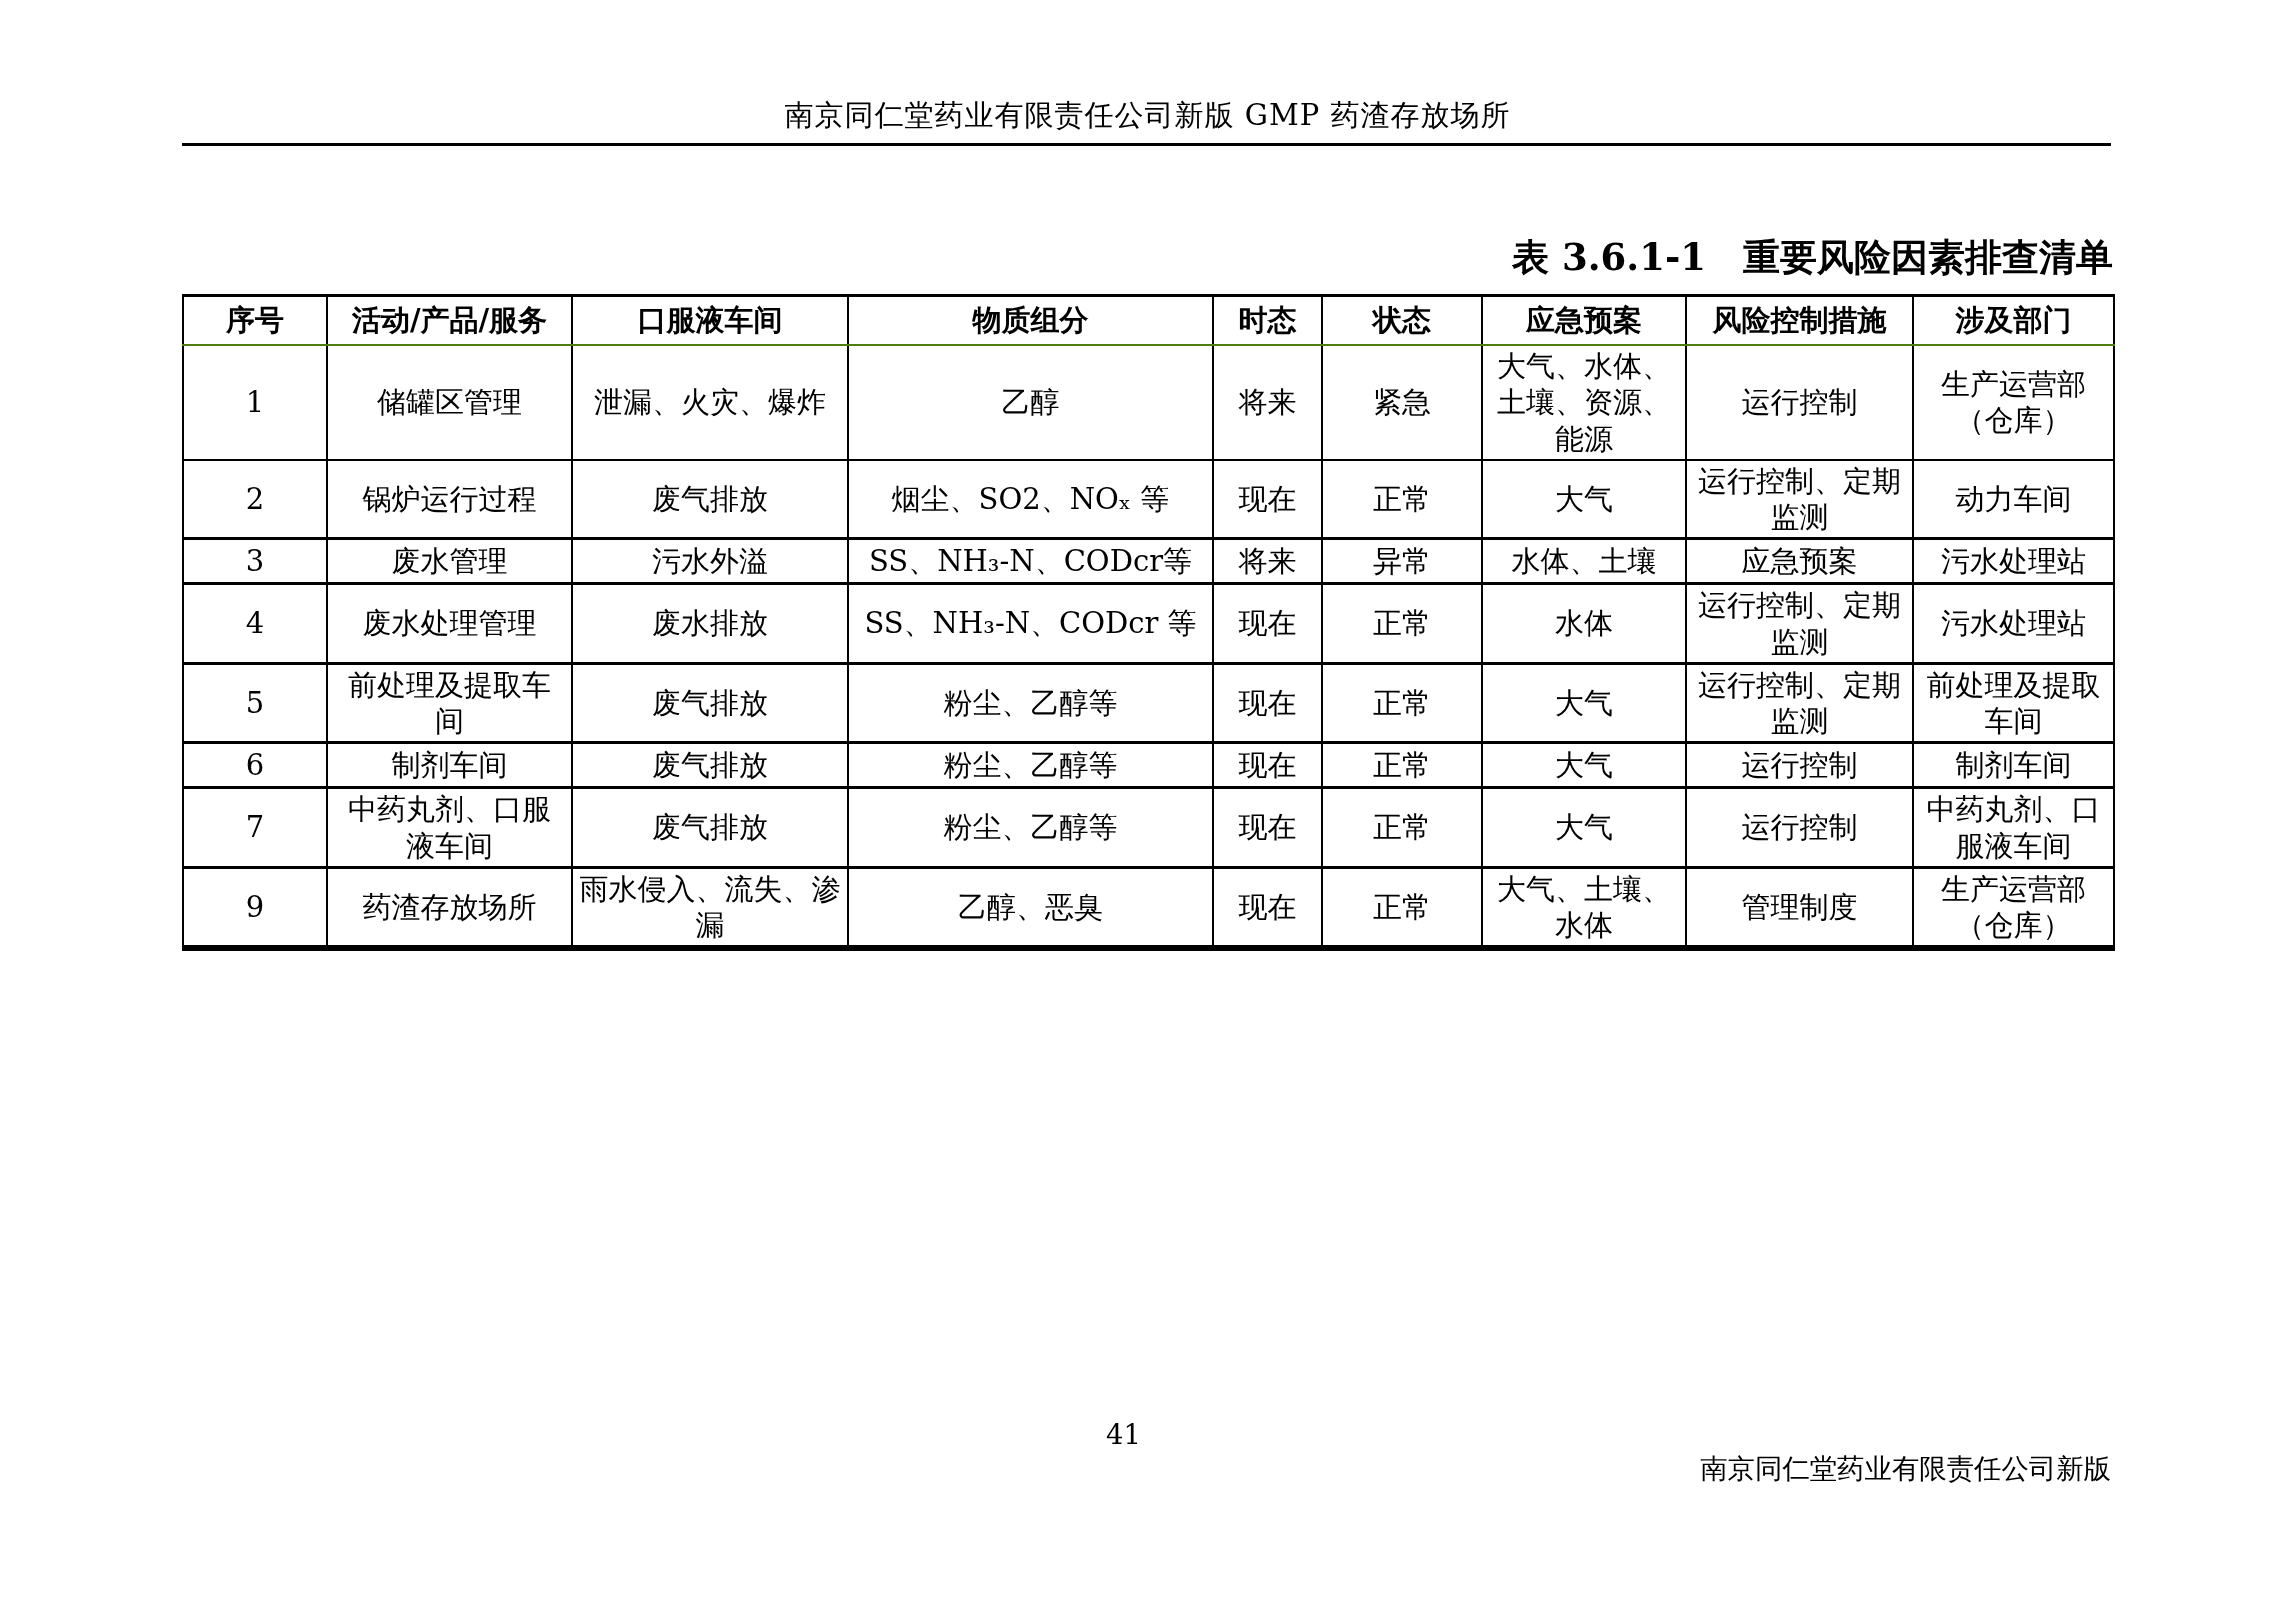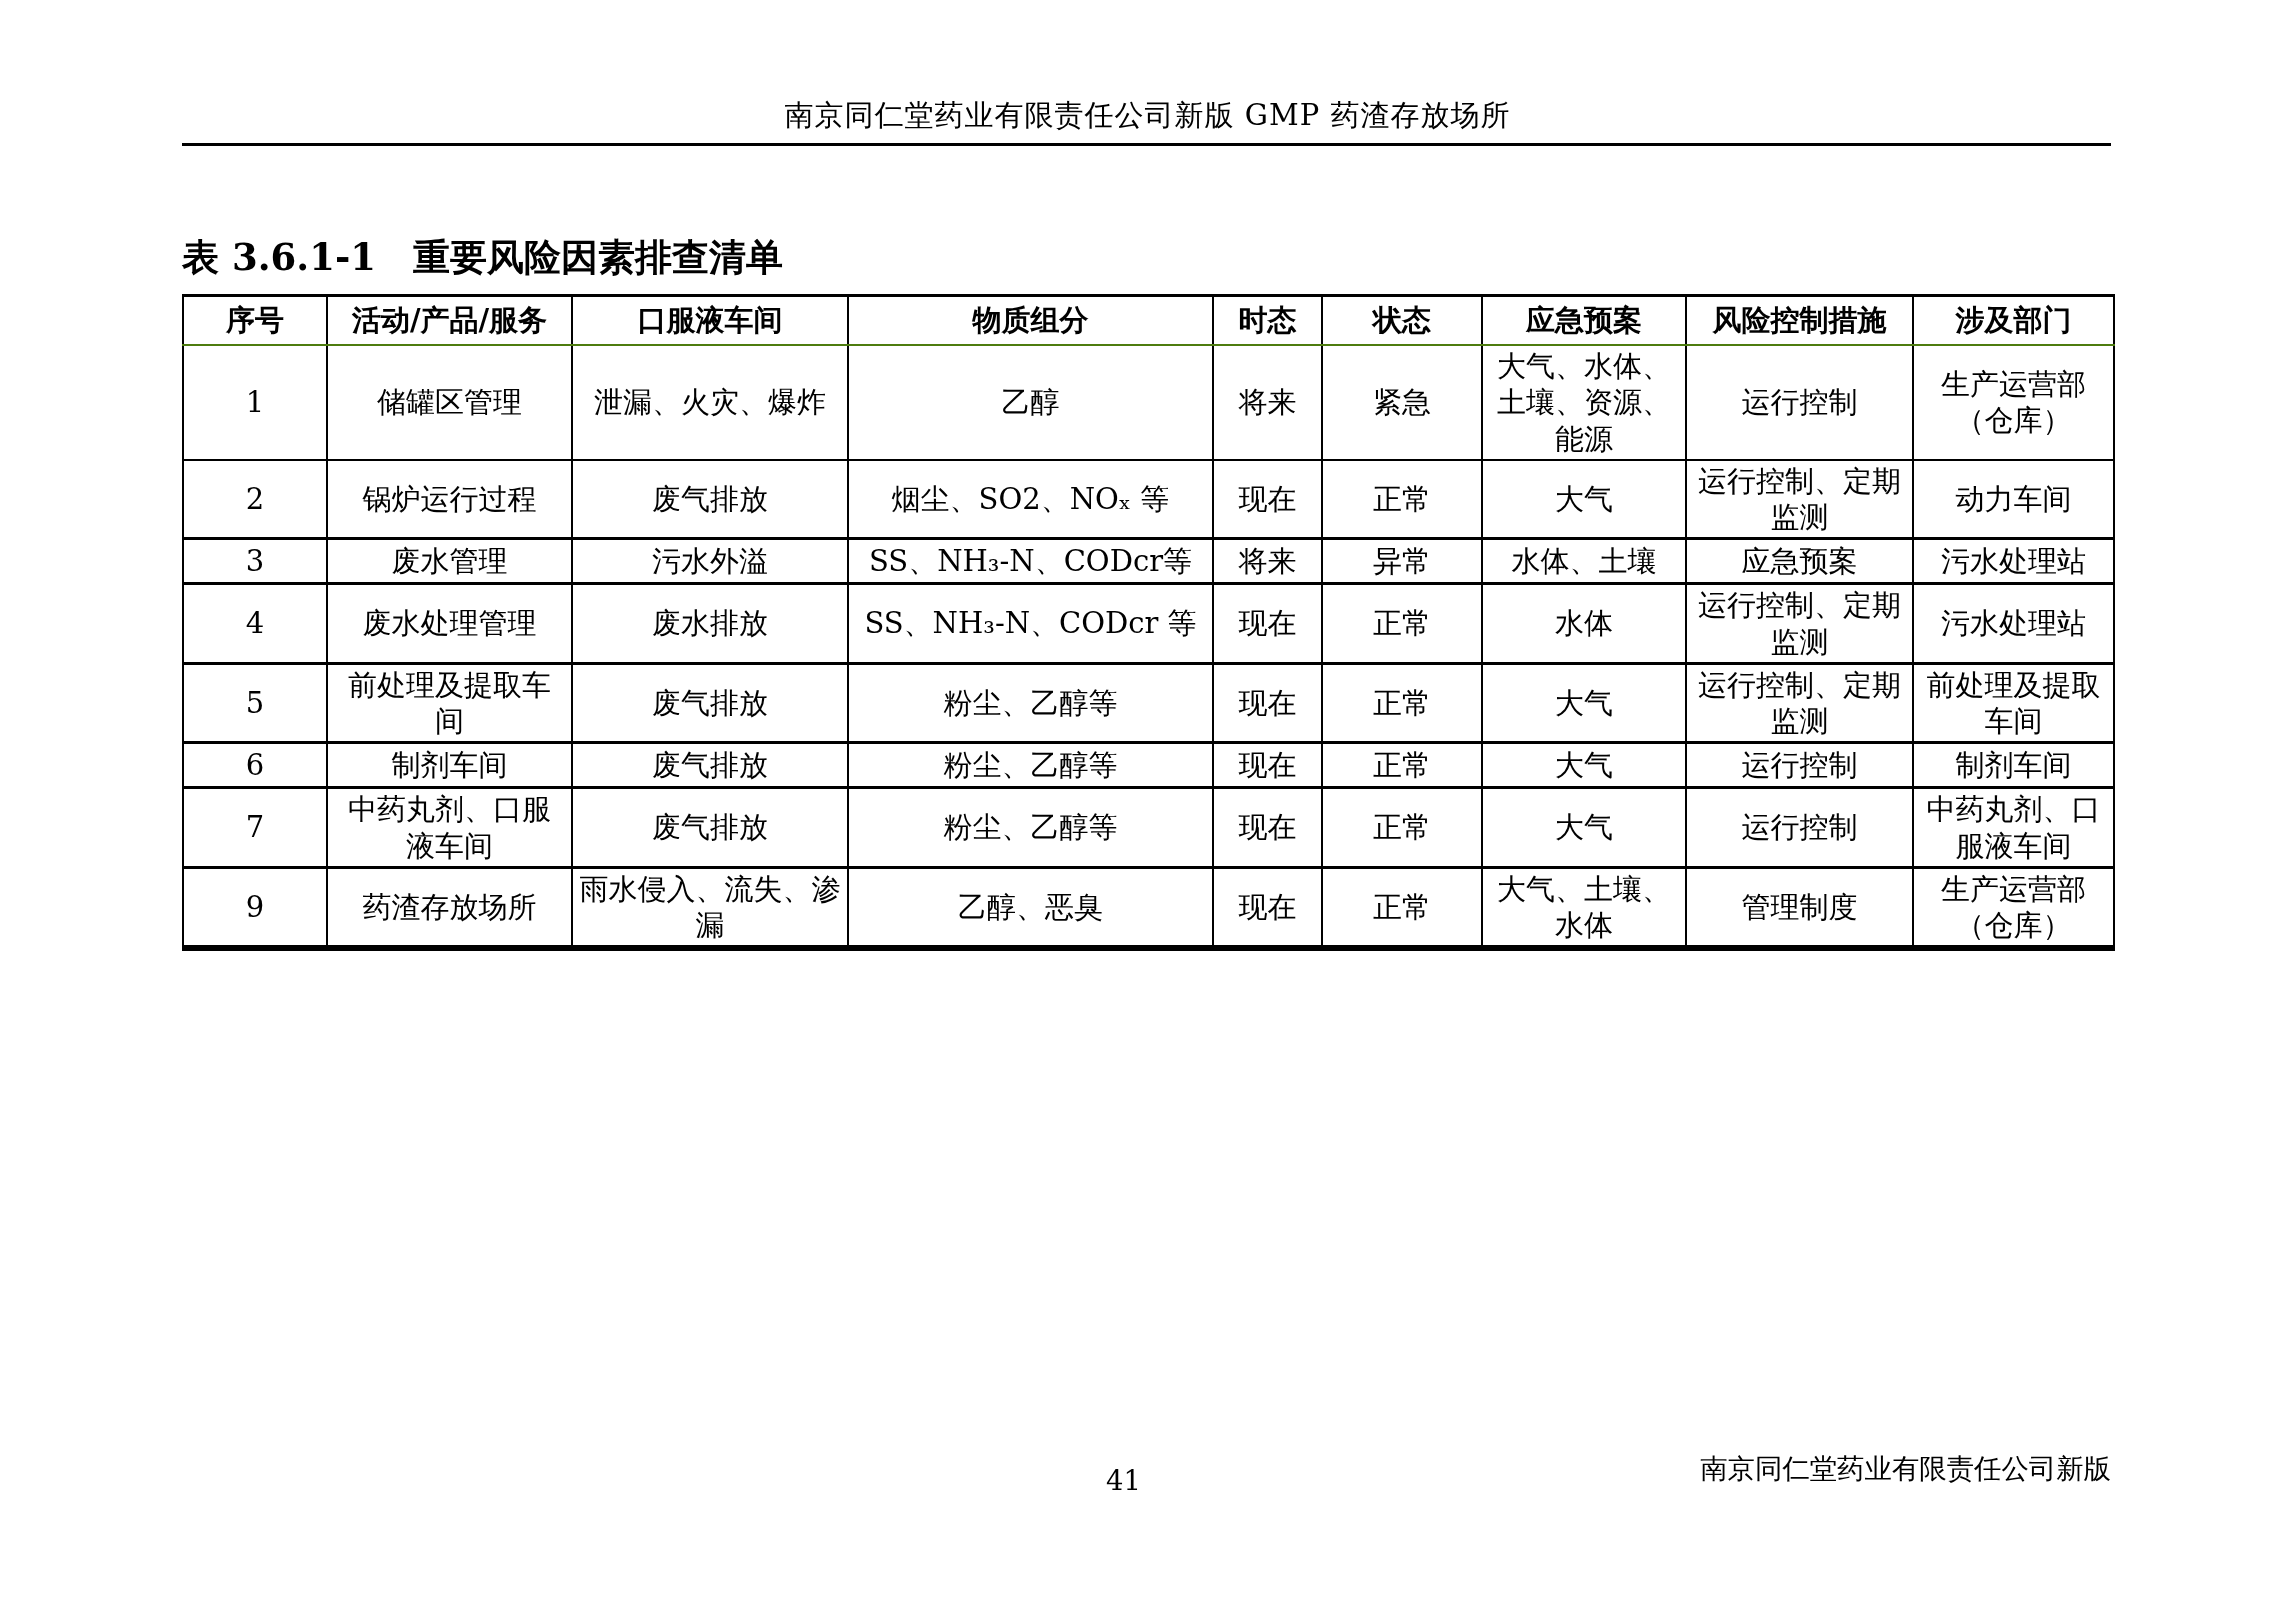--- a/index.html
+++ b/index.html
@@ -28,21 +28,21 @@
     top: 143px;
     width: 1929px;
     height: 0;
     border-top: 3.9px solid #000;
   }
   .table-title {
     position: absolute;
     left: 182px;
     top: 233px;
     width: 1931px;
-    text-align: left;
+    text-align: right;
     font-weight: bold;
     font-size: 37px;
     white-space: nowrap;
   }
   .risk-table-wrap {
     position: absolute;
     left: 182px;
     top: 294px;
   }
   table.risk-table {
@@ -75,21 +75,20 @@
   .risk-table tbody tr:nth-child(5) { height: 78px; }
   .risk-table tbody tr:nth-child(6) { height: 45px; }
   .risk-table tbody tr:nth-child(7) { height: 78px; }
   .risk-table tbody tr:nth-child(8) { height: 78px; }
   .risk-table tbody tr:nth-child(9) { height: 55px; }
   .page-number {
     position: absolute;
     left: 1106px;
     top: 1419px;
     font-size: 27.4px;
-    margin-top: 46px;
   }
   .footer-company {
     position: absolute;
     right: 182px;
     top: 1451px;
     font-size: 27.4px;
     white-space: nowrap;
   }
 </style>
 </head>

